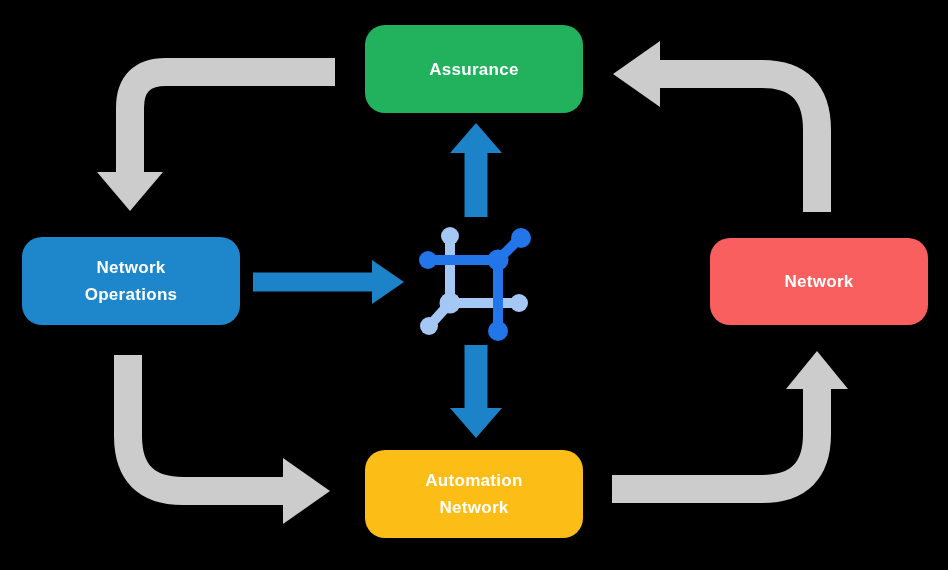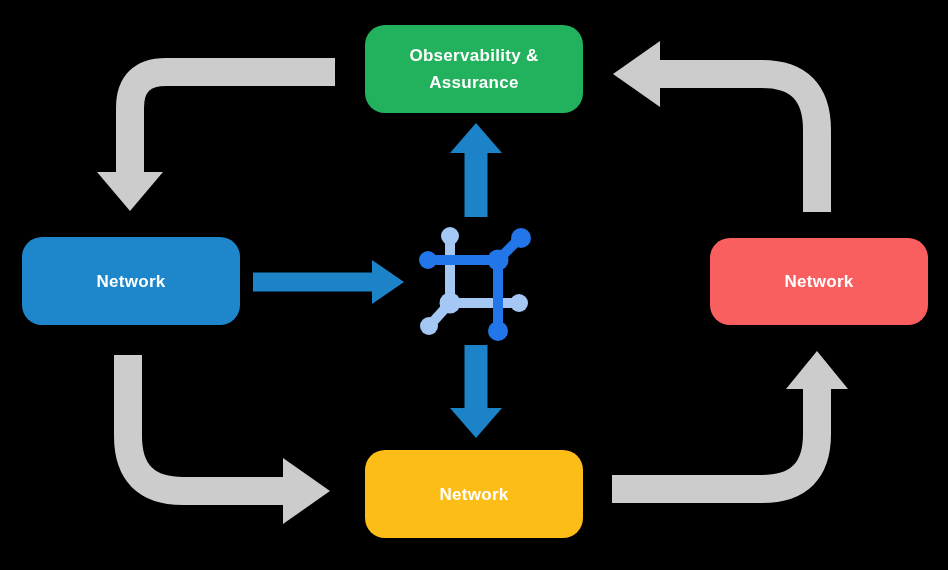--- a/index.html
+++ b/index.html
@@ -76,33 +76,34 @@
       <path d="M476 345 V409" stroke-width="23"></path>
     </g>
     <g fill="#1d83c8">
       <polygon points="372,260 372,304 404,282"></polygon>
       <polygon points="450,153 502,153 476,123"></polygon>
       <polygon points="450,408 502,408 476,438"></polygon>
     </g>
   </svg>
 
   <div class="node node-top">
-    <span>Observability &amp;</span>
     <span>Assurance</span>
   </div>
 
   <div class="node node-left">
     <span>Network</span>
+    <span>Operations</span>
   </div>
 
   <div class="node node-right">
     <span>Network</span>
   </div>
 
   <div class="node node-bottom">
+    <span>Automation</span>
     <span>Network</span>
   </div>
 
   <svg class="center-icon" viewBox="0 0 125 125" xmlns="http://www.w3.org/2000/svg">
 
     <g stroke="#a4c7f4" stroke-width="10" fill="none" stroke-linecap="round" stroke-linejoin="round">
       <path d="M35 13 L35 78 L103 78"></path>
       <path d="M35 78 L16 99"></path>
     </g>
     <g fill="#a4c7f4">

